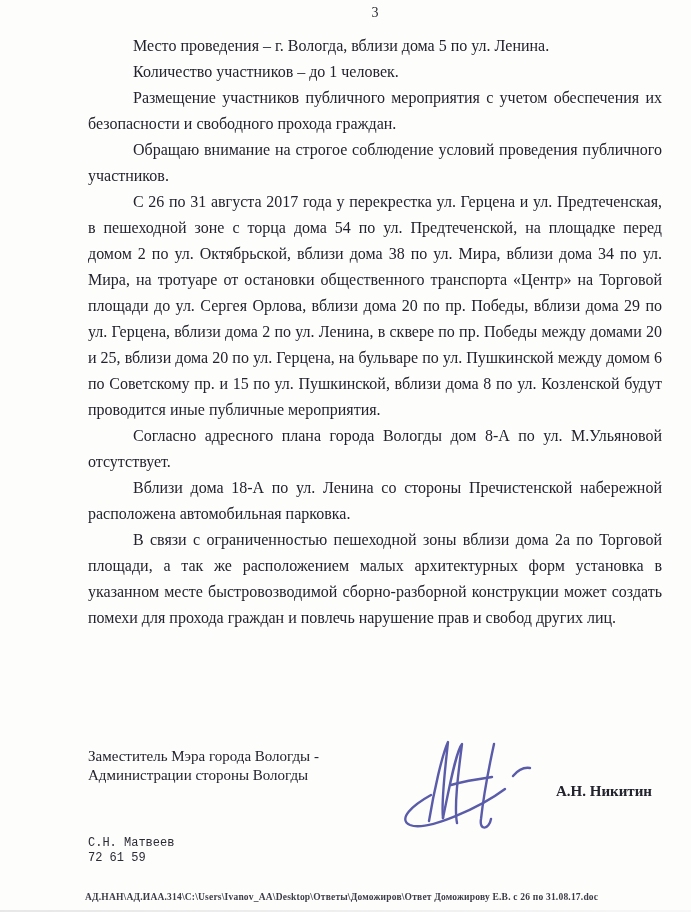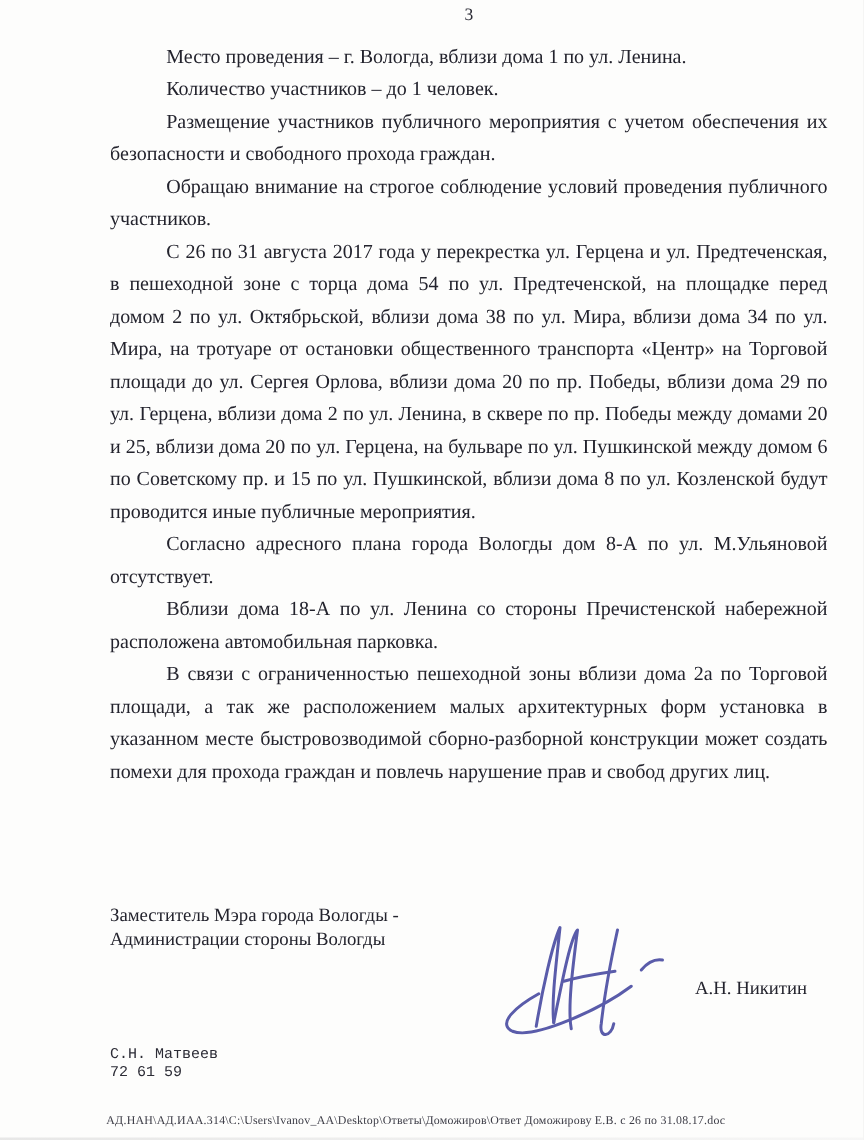--- a/index.html
+++ b/index.html
@@ -34,79 +34,81 @@
     font-size: 16px;
     line-height: 26px;
     text-align: justify;
   }
   .doc-body p {
     margin: 0;
     text-indent: 45px;
   }
   .position-block {
     position: absolute;
-    top: 724px;
+    top: 747px;
     left: 88px;
     width: 330px;
     font-size: 15px;
     line-height: 18.5px;
     text-align: left;
   }
   .signature-svg {
     position: absolute;
     top: 731px;
     left: 393px;
     width: 142px;
     height: 112px;
   }
   .signer-name {
     position: absolute;
     top: 783px;
     left: 556px;
     font-size: 15px;
     white-space: nowrap;
+    font-weight: bold;
   }
   .executor-block {
     position: absolute;
     top: 836px;
     left: 88px;
     font-size: 12px;
     line-height: 14.5px;
     color: #2c2c36;
     font-family: Liberation Mono, monospace;
   }
   .footer-path {
     position: absolute;
     top: 892px;
     left: 85px;
     width: 560px;
     font-size: 9.5px;
     letter-spacing: 0.2px;
     color: #3c3c46;
     white-space: nowrap;
+    font-weight: bold;
   }
   .scan-edge {
     position: absolute;
     left: 0;
     bottom: 0;
     width: 100%;
     height: 2px;
     background: linear-gradient(to right, #d9d9d9, #f2f2f2);
     opacity: 0.6;
   }
 </style>
 </head>
 <body>
 
 <div class="page">
 
   <div class="page-number">3</div>
 
   <div class="doc-body">
-      <p>Место проведения – г. Вологда, вблизи дома 1 по ул. Ленина.</p>
+      <p>Место проведения – г. Вологда, вблизи дома 5 по ул. Ленина.</p>
       <p>Количество участников – до 1 человек.</p>
       <p>Размещение участников публичного мероприятия с учетом обеспечения их безопасности и свободного прохода граждан.</p>
       <p>Обращаю внимание на строгое соблюдение условий проведения публичного участников.</p>
       <p>С 26 по 31 августа 2017 года у перекрестка ул. Герцена и ул. Предтеченская, в пешеходной зоне с торца дома 54 по ул. Предтеченской, на площадке перед домом 2 по ул. Октябрьской, вблизи дома 38 по ул. Мира, вблизи дома 34 по ул. Мира, на тротуаре от остановки общественного транспорта «Центр» на Торговой площади до ул. Сергея Орлова, вблизи дома 20 по пр. Победы, вблизи дома 29 по ул. Герцена, вблизи дома 2 по ул. Ленина, в сквере по пр. Победы между домами 20 и 25, вблизи дома 20 по ул. Герцена, на бульваре по ул. Пушкинской между домом 6 по Советскому пр. и 15 по ул. Пушкинской, вблизи дома 8 по ул. Козленской будут проводится иные публичные мероприятия.</p>
       <p>Согласно адресного плана города Вологды дом 8-А по ул. М.Ульяновой отсутствует.</p>
       <p>Вблизи дома 18-А по ул. Ленина со стороны Пречистенской набережной расположена автомобильная парковка.</p>
       <p>В связи с ограниченностью пешеходной зоны вблизи дома 2а по Торговой площади, а так же расположением малых архитектурных форм установка в указанном месте быстровозводимой сборно-разборной конструкции может создать помехи для прохода граждан и повлечь нарушение прав и свобод других лиц.</p>
     </div>
 
   <div class="position-block">

